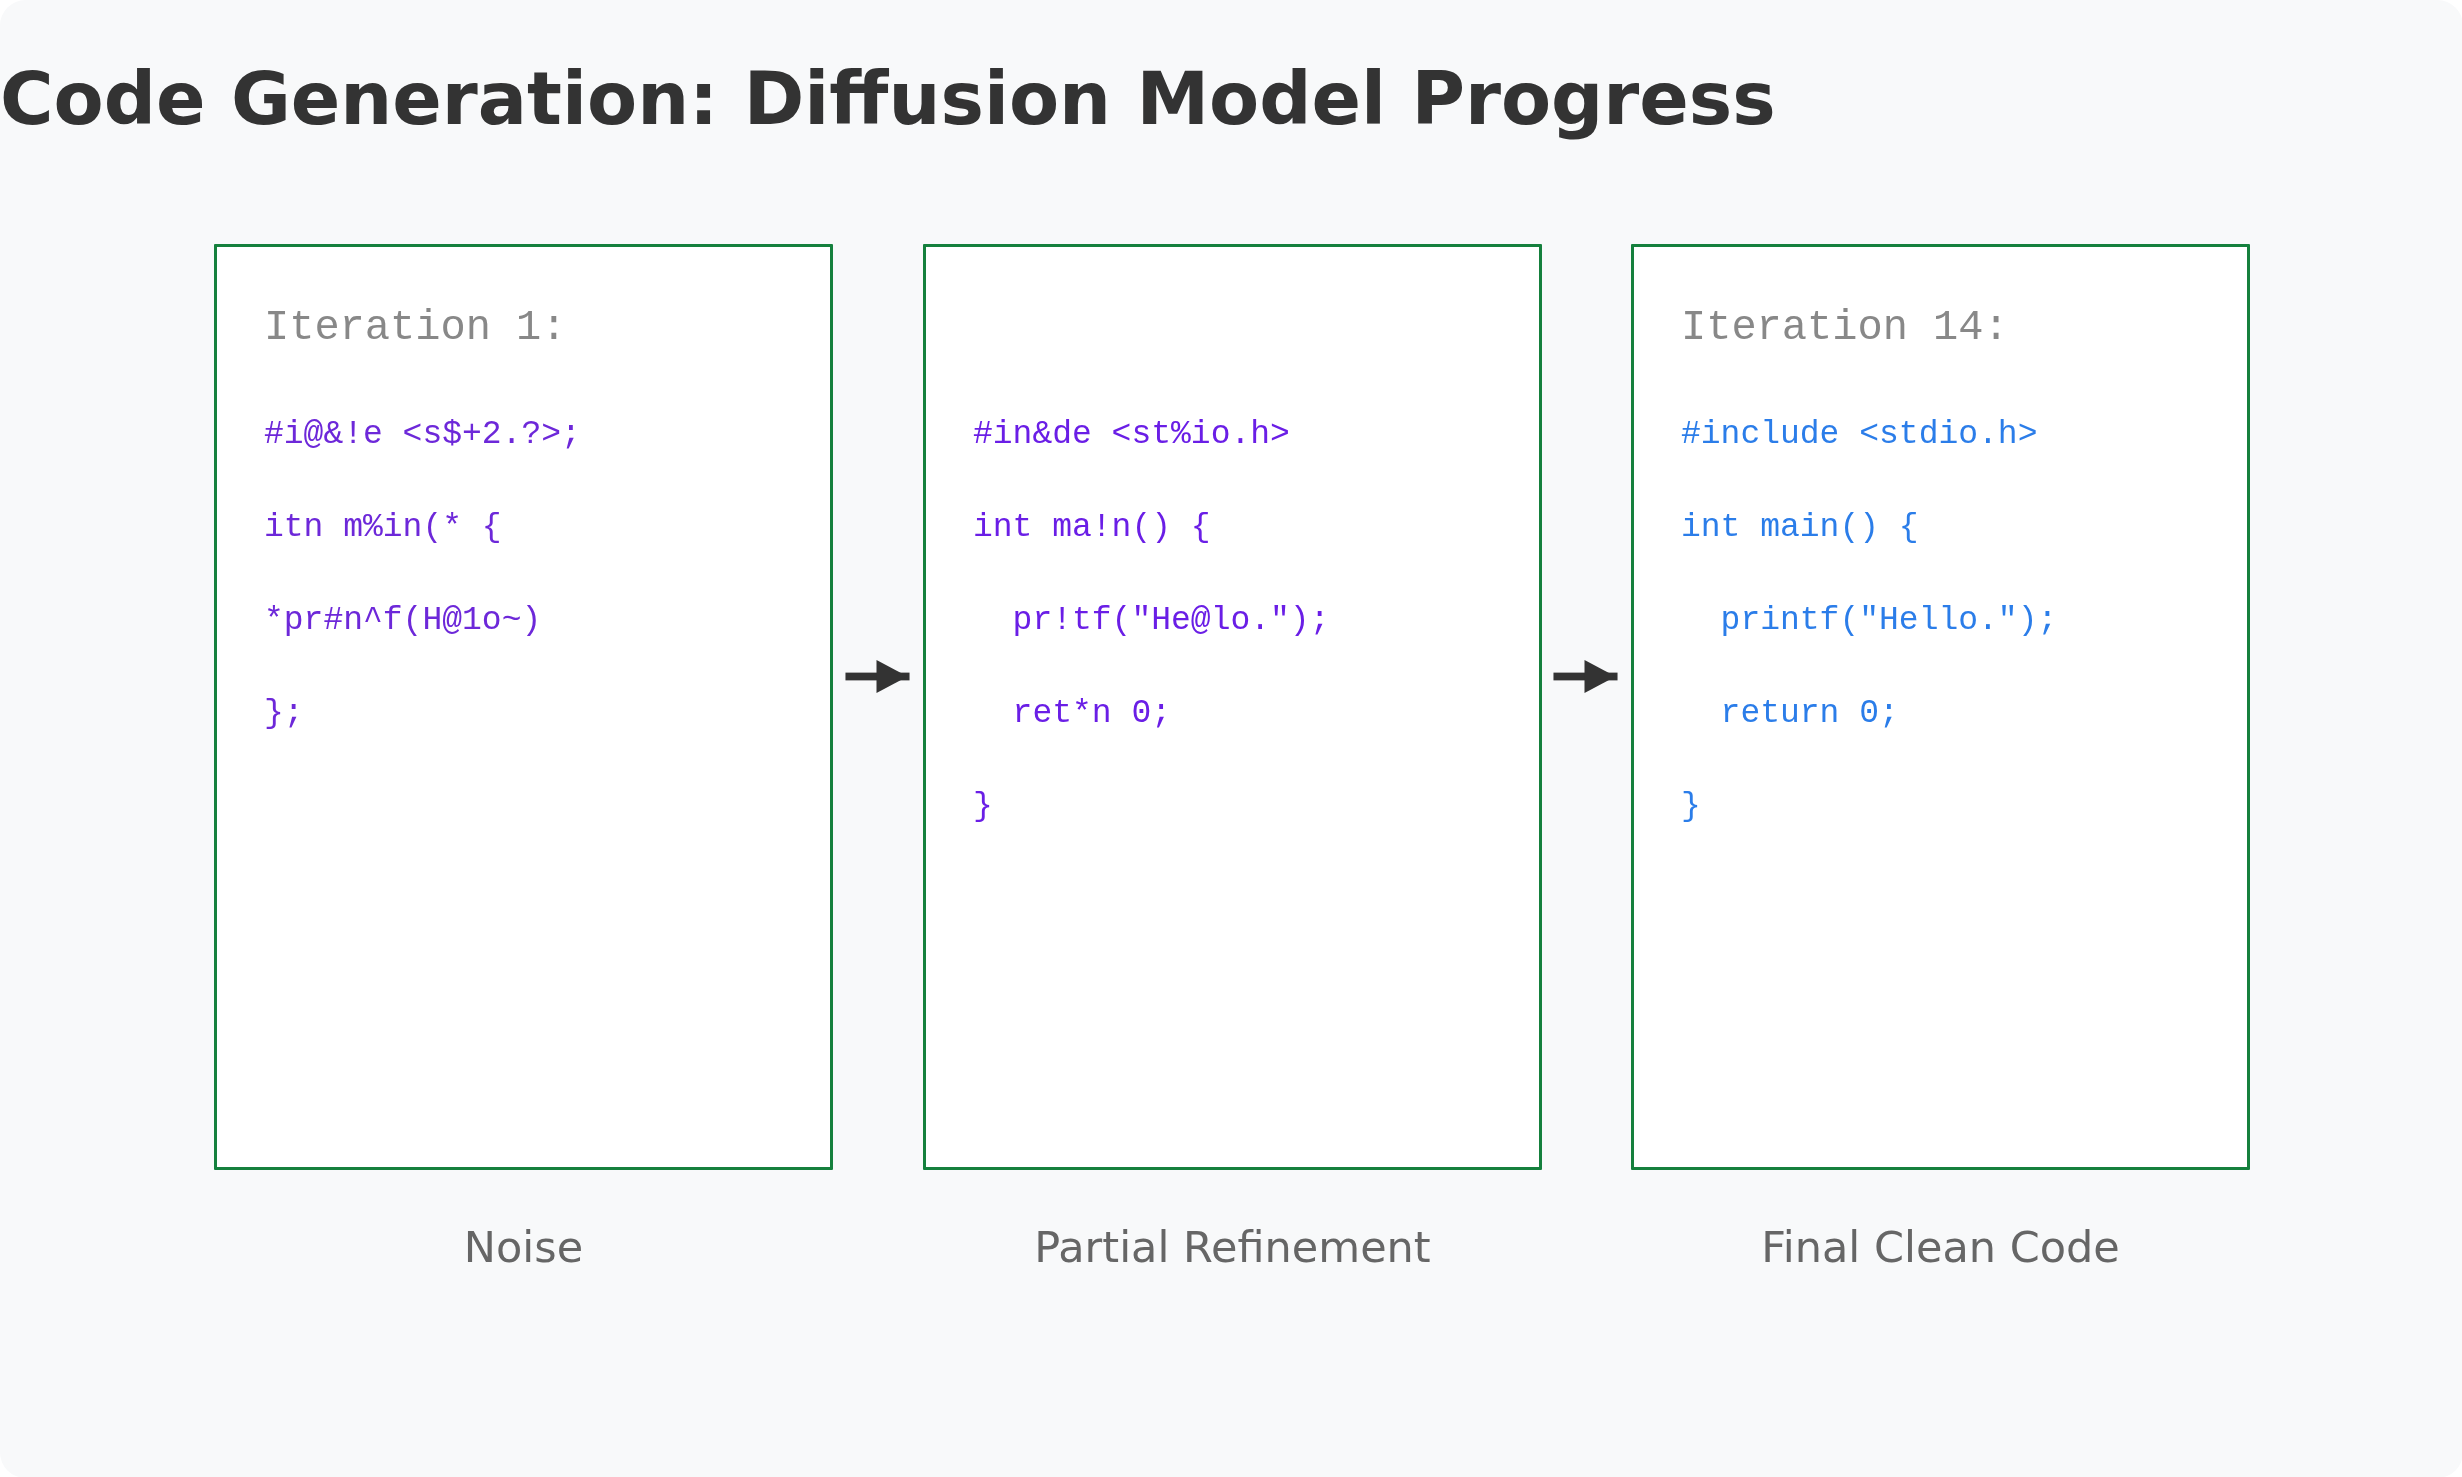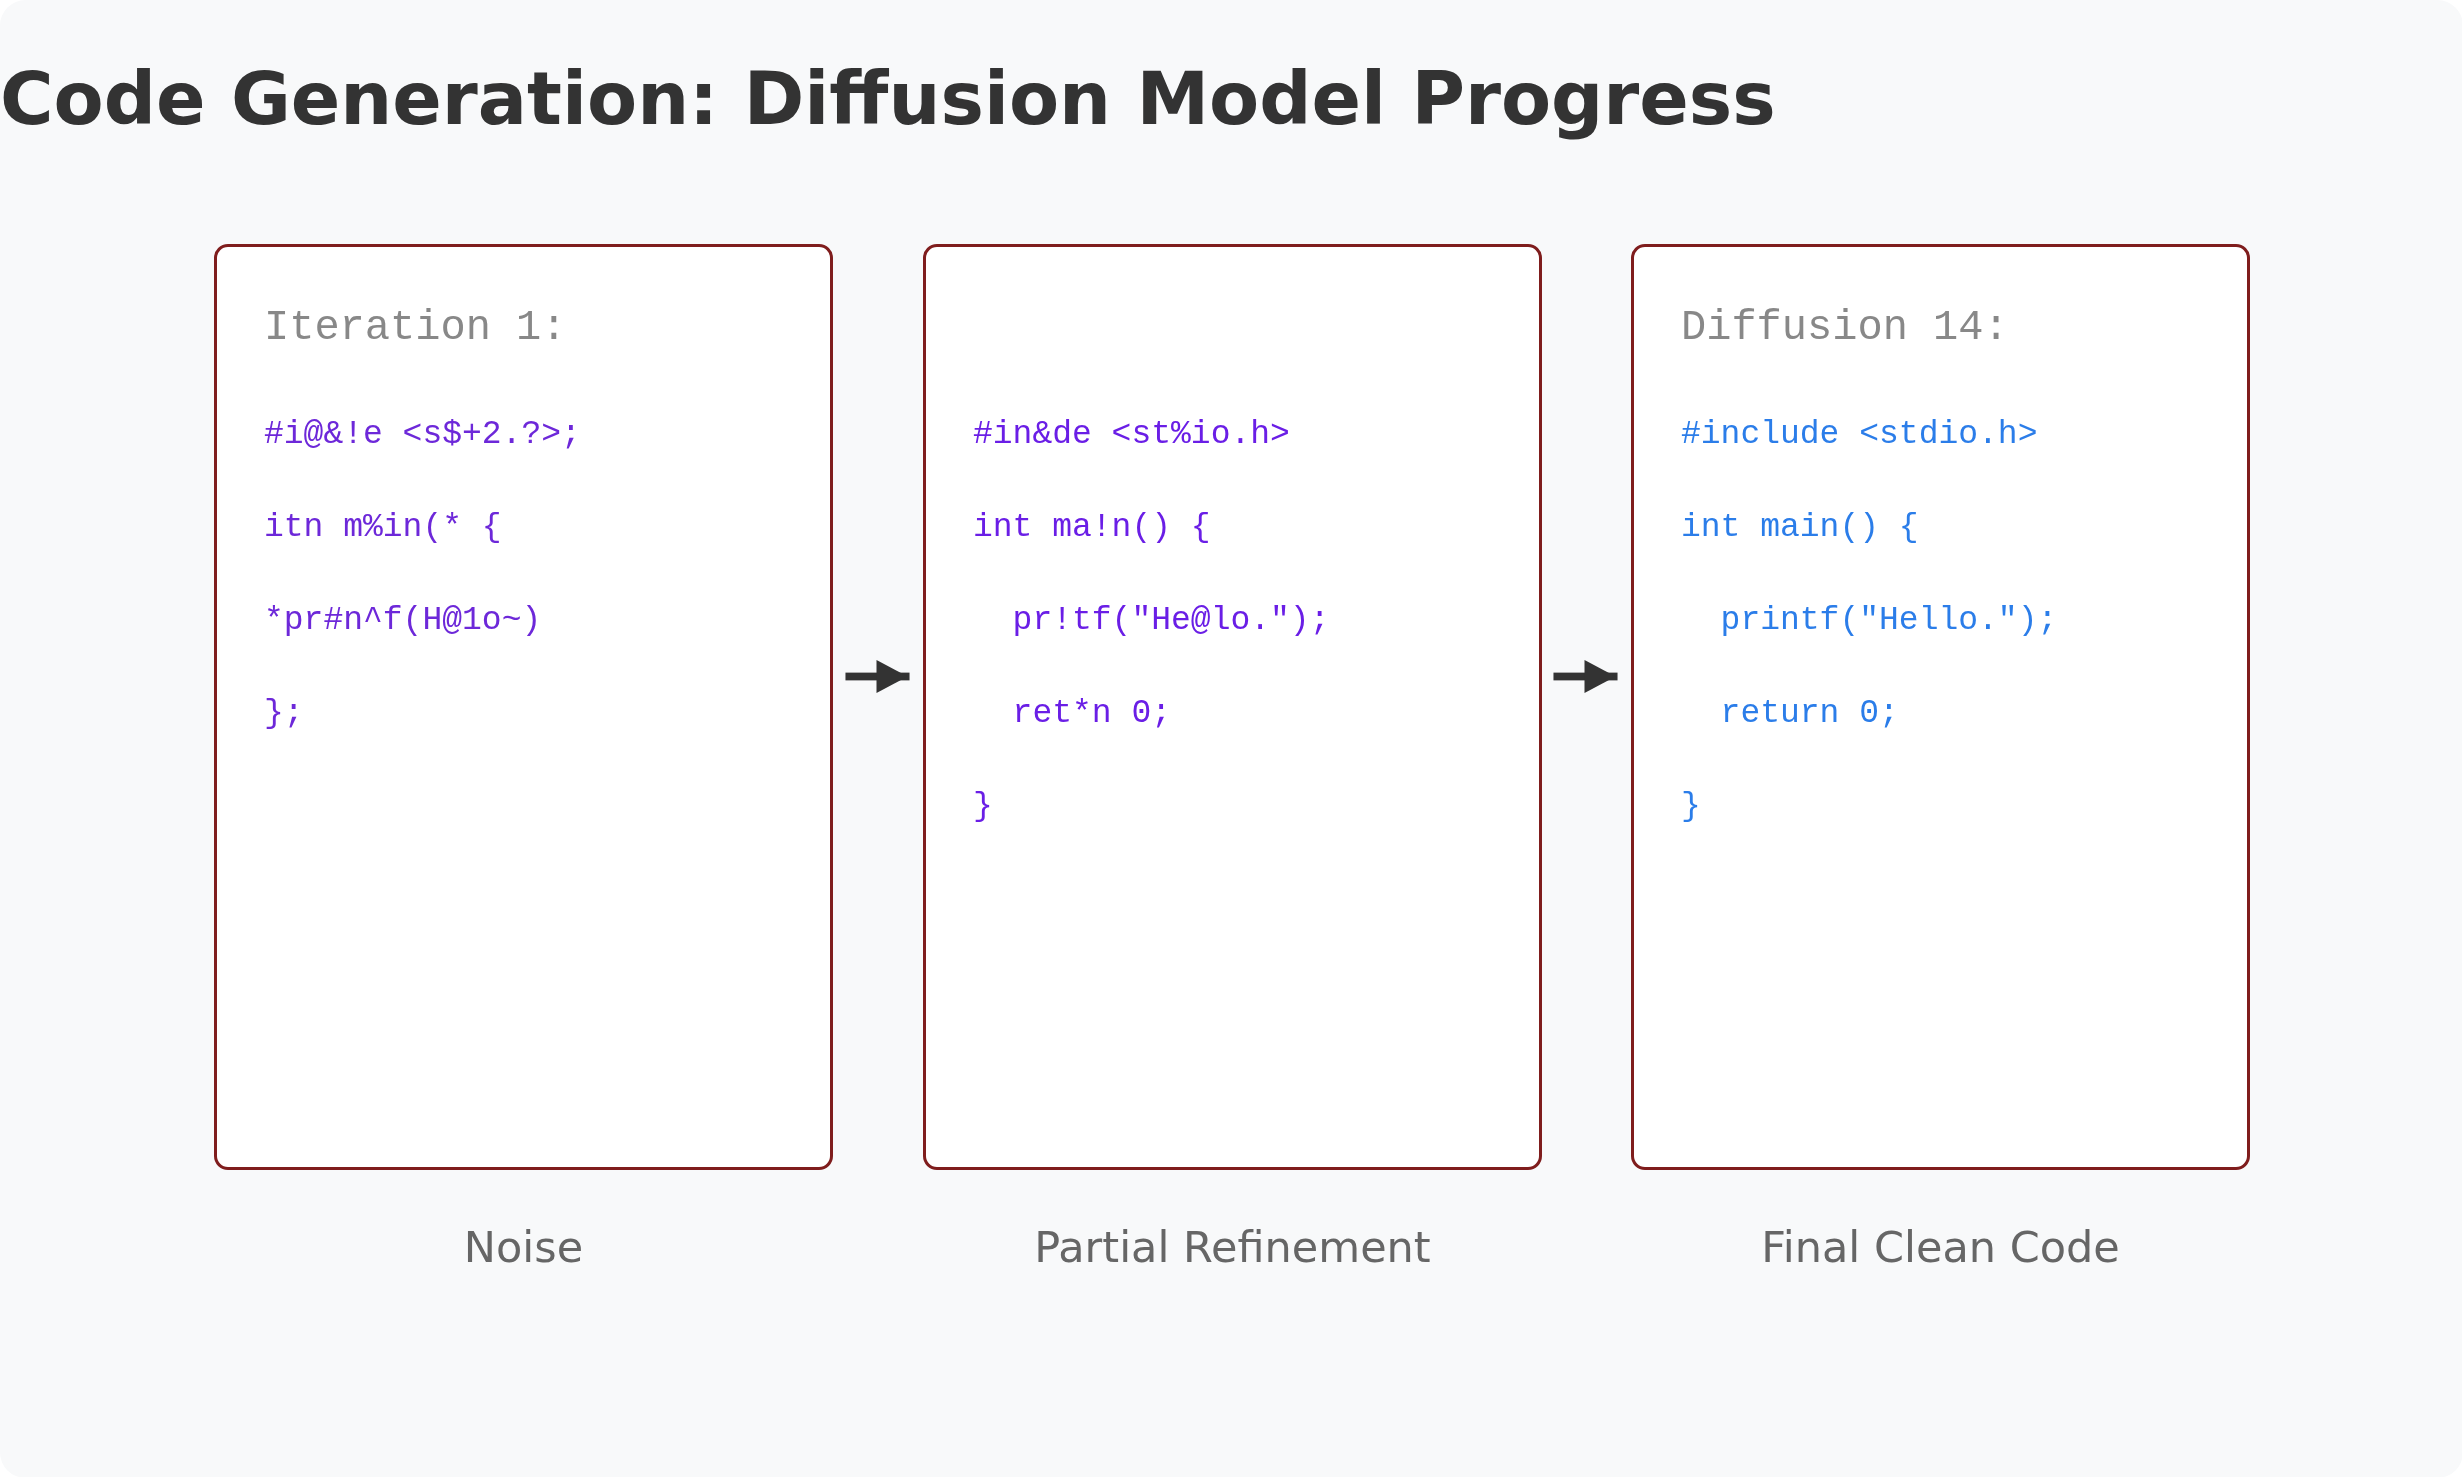--- a/index.html
+++ b/index.html
@@ -31,22 +31,22 @@
     font-size: 73px;
     line-height: 95px;
     color: #333333;
   }
   .panel {
     position: absolute;
     top: 244px;
     width: 613px;
     height: 920px;
     background: #ffffff;
-    border: 3px solid #7f1d1d;
-    border-radius: 14px;
+    border: 3px solid #15803d;
+    border-radius: 1px;
   }
   .panel .iter {
     position: absolute;
     left: 47px;
     top: 57px;
     font-family: "Liberation Mono", monospace;
     font-size: 42px;
     line-height: 49px;
     color: #888888;
     white-space: pre;
@@ -114,21 +114,21 @@
       <li>}</li>
     </ul>
   </div>
 
   <svg class="arrow" style="left:1553px;" viewBox="0 0 66 34">
     <rect x="0" y="13" width="66" height="8" fill="#333333"></rect>
     <polygon points="32,0 64,17 32,34" fill="#333333"></polygon>
   </svg>
 
   <div class="panel" style="left:1631px;">
-    <div class="iter">Diffusion 14:</div>
+    <div class="iter">Iteration 14:</div>
     <ul class="code" style="color: rgb(43, 125, 233);">
       <li>#include &lt;stdio.h&gt;</li>
       <li>int main() {</li>
       <li>  printf("Hello.");</li>
       <li>  return 0;</li>
       <li>}</li>
     </ul>
   </div>
 
   <div class="caption" style="left:214px;">Noise</div>

